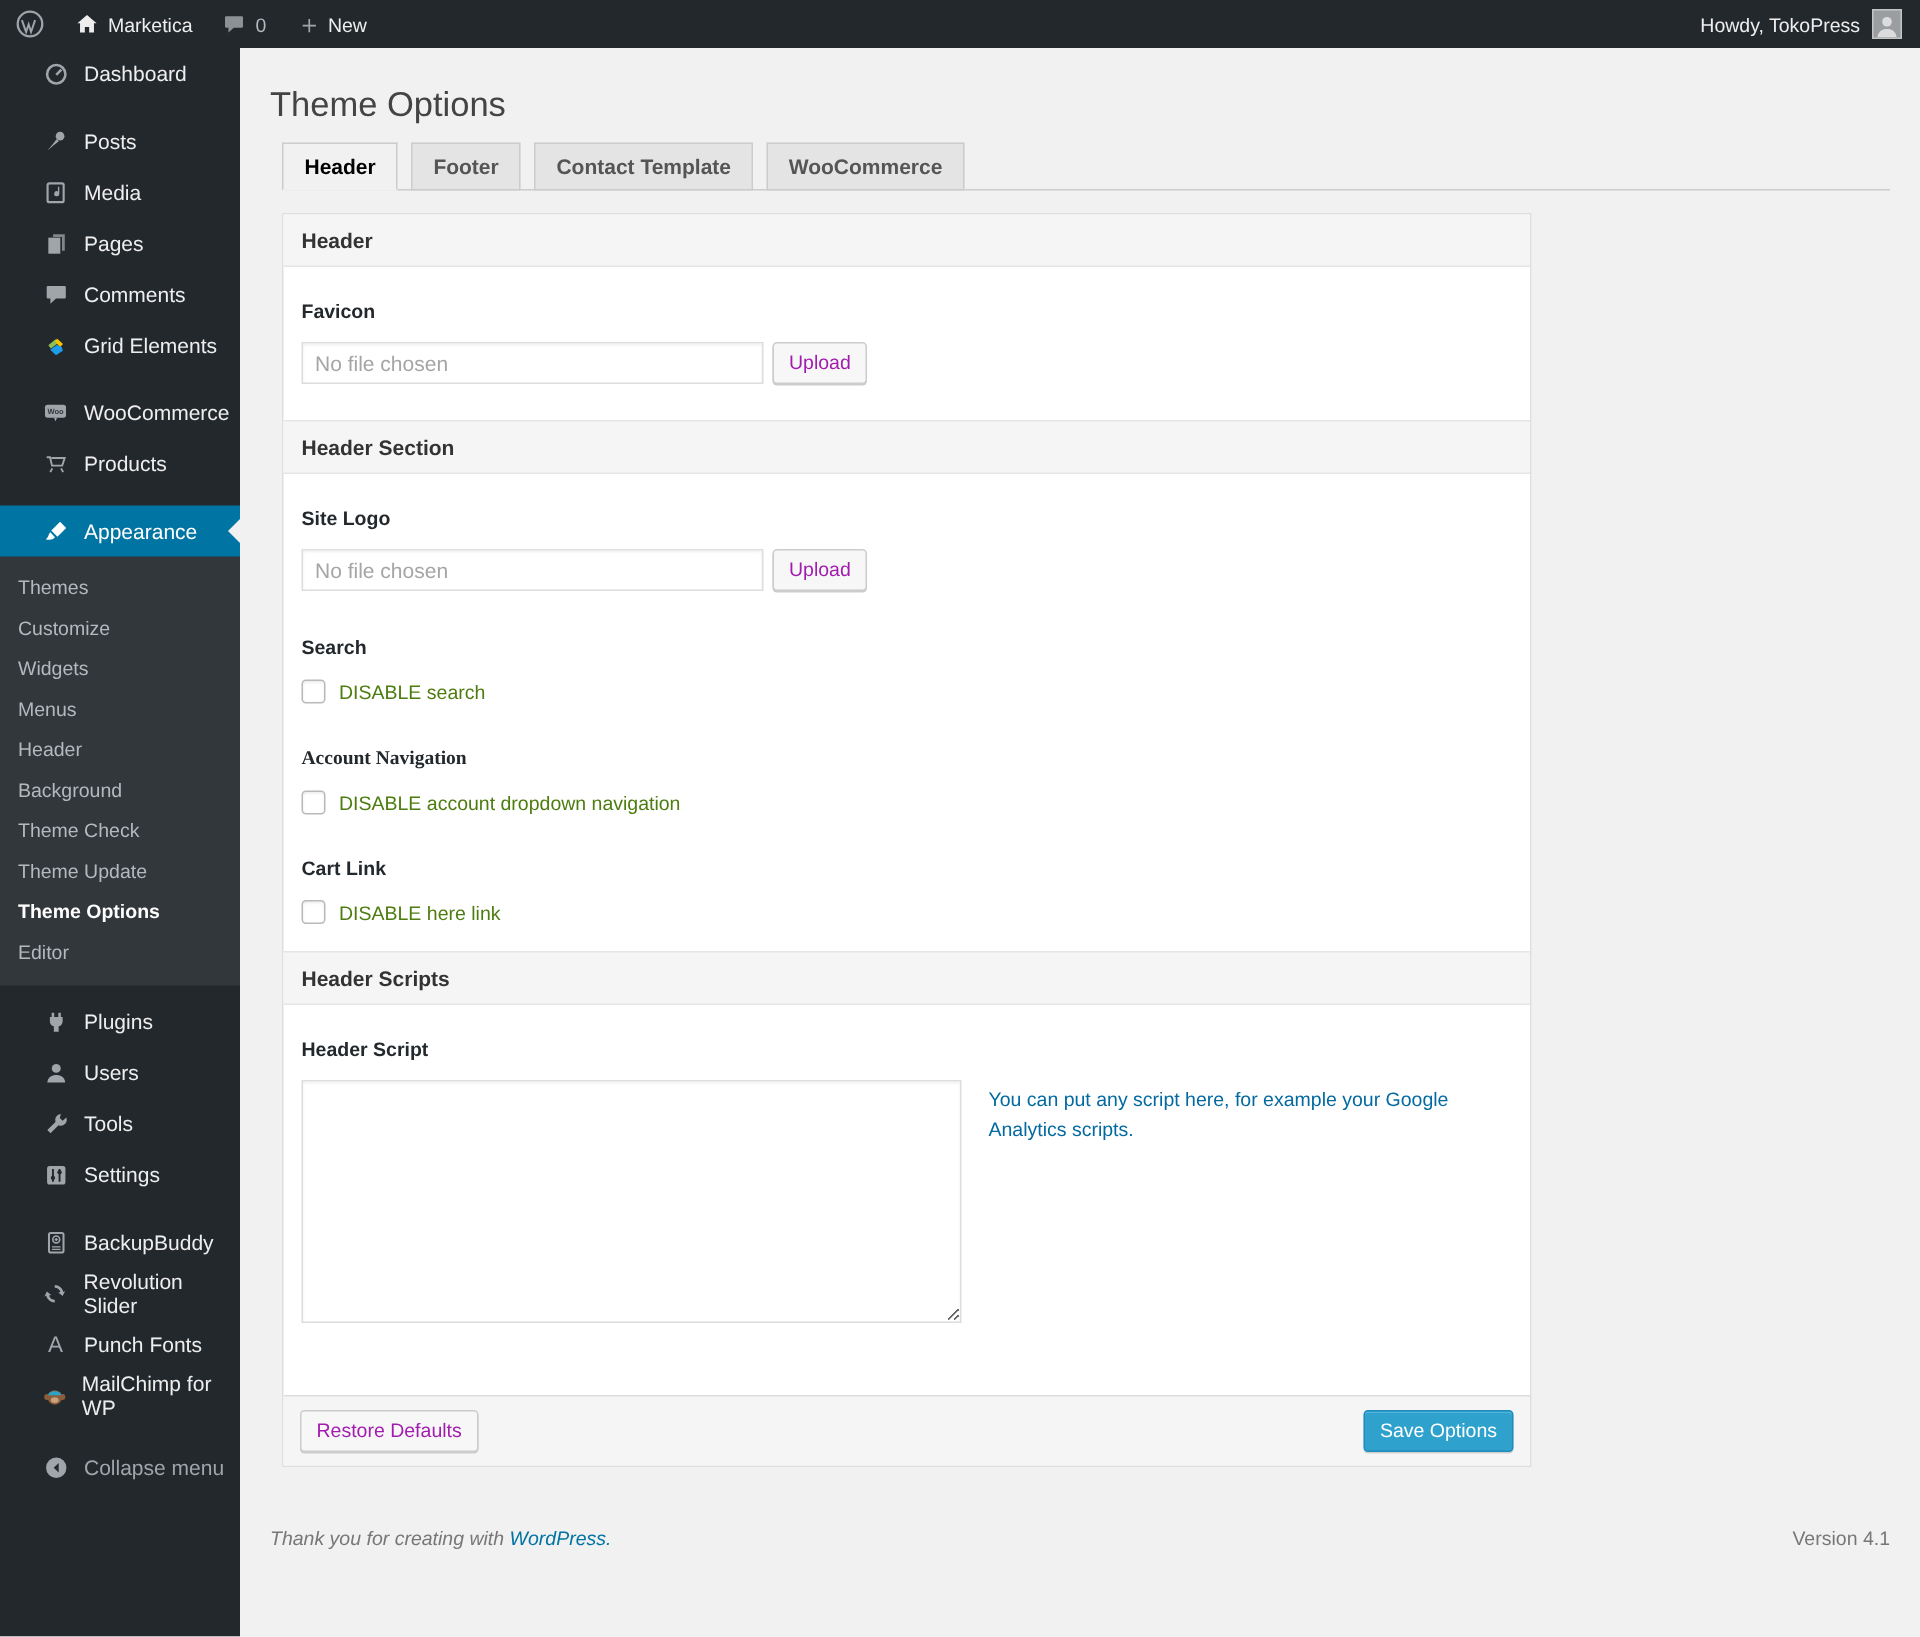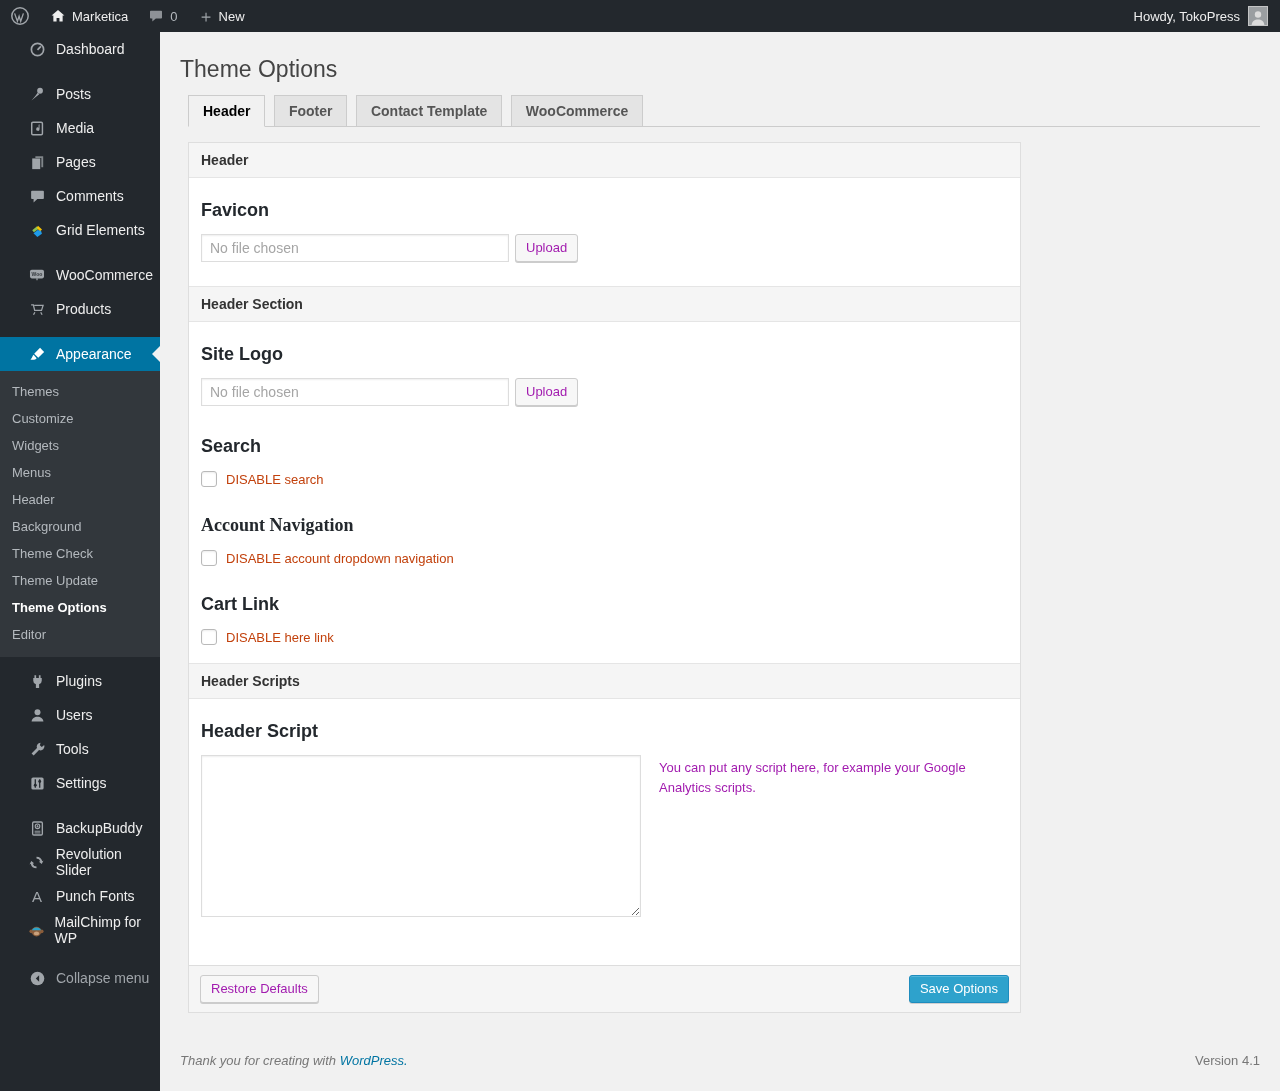--- a/index.html
+++ b/index.html
@@ -56,21 +56,21 @@
   }
   .tab.active { background:#f1f1f1; border-bottom:1px solid #f1f1f1; color:#000; }
   
   .panel { margin:15px 0 0 8px; width:833px; background:#fff; border:1px solid #dedede; }
   .section-header {
     background:#f5f5f5; border-bottom:1px solid #e5e5e5;
     padding:9px 12px; font-size:14px; font-weight:bold; color:#333;
   }
   .section-header + .section-header, .mid-header { border-top:1px solid #e5e5e5; }
   .section-body { padding:0 12px; }
-  .field-label { font-size:18px; font-weight:bold; color:#23282d; padding-top:22px; }
+  .field-label { font-size:13px; font-weight:bold; color:#23282d; padding-top:22px; }
   .file-row { display:flex; gap:6px; margin-top:13px; }
   .text-input {
     width:308px; height:28px; border:1px solid #ddd; background:#fff;
     padding:3px 8px; font-size:14px; color:#32373c;
     box-shadow:inset 0 1px 2px rgba(0,0,0,.07); outline:none;
     font-family:"Liberation Sans","DejaVu Sans",sans-serif;
   }
   .text-input::placeholder { color:#a5a5a5; opacity:1; }
   .btn {
     font-size:13px; height:28px; line-height:26px; padding:0 10px;
@@ -81,30 +81,30 @@
   .btn-primary {
     background:#2ea2cc; border:1px solid #1e8cbe; color:#fff;
     box-shadow:inset 0 1px 0 rgba(120,200,230,.5), 0 1px 0 rgba(0,0,0,.15);
   }
   .checkbox-row { display:flex; align-items:center; gap:9px; margin-top:14px; }
   .checkbox {
     appearance:none; -webkit-appearance:none; width:16px; height:16px;
     border:1px solid #b9b9b9; border-radius:3px; background:#fff;
     box-shadow:inset 0 1px 2px rgba(0,0,0,.08); cursor:pointer; margin:0;
   }
-  .checkbox-label { font-size:13px; color:#c2410c; cursor:pointer; }
+  .checkbox-label { font-size:13px; color:#4d7c0f; cursor:pointer; }
   .spacer-18 { height:18px; }
   .spacer-24 { height:24px; }
   .script-row { display:flex; margin-top:13px; padding-bottom:48px; }
   .script-textarea {
     width:440px; height:162px; border:1px solid #ddd; background:#fff;
     box-shadow:inset 0 1px 2px rgba(0,0,0,.07); resize:both; outline:none;
     font-family:"Liberation Mono","DejaVu Sans Mono",monospace; font-size:13px; padding:4px;
   }
-  .script-desc { margin-left:18px; width:310px; font-size:13px; color:#a21caf; line-height:1.55; padding-top:3px; }
+  .script-desc { margin-left:18px; width:310px; font-size:13px; color:#0369a1; line-height:1.55; padding-top:3px; }
   .panel-footer {
     display:flex; justify-content:space-between; align-items:center;
     background:#f5f5f5; border-top:1px solid #ddd; padding:9px 11px;
   }
   
   .page-footer {
     display:flex; justify-content:space-between; align-items:baseline;
     margin:40px 0 0 0; font-size:13px; color:#777;
   }
   .thanks { font-style:italic; }

